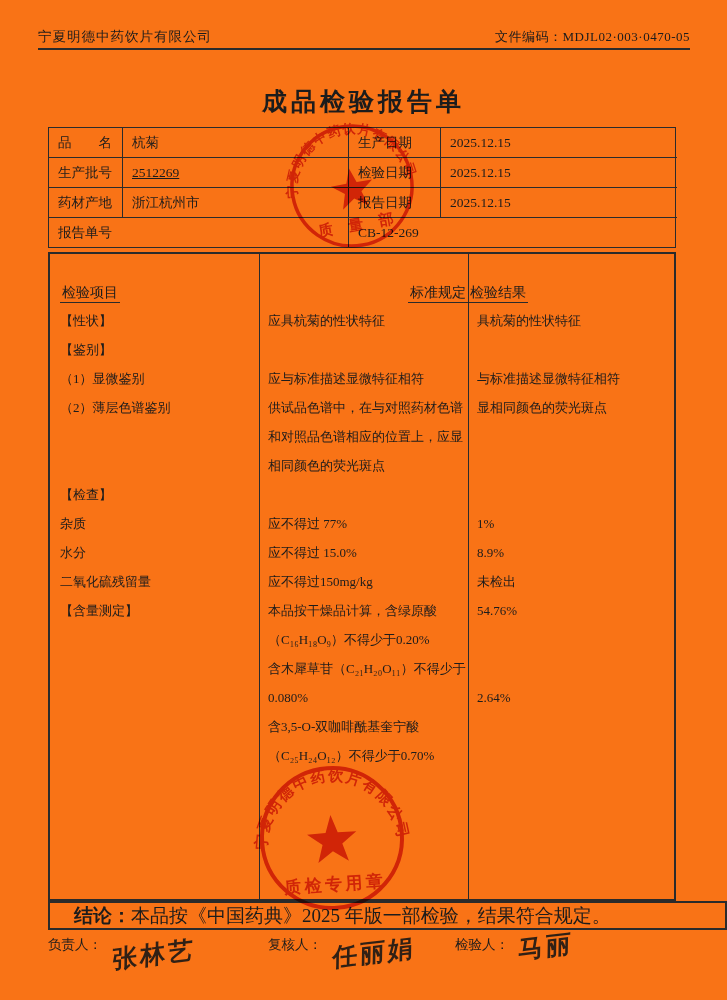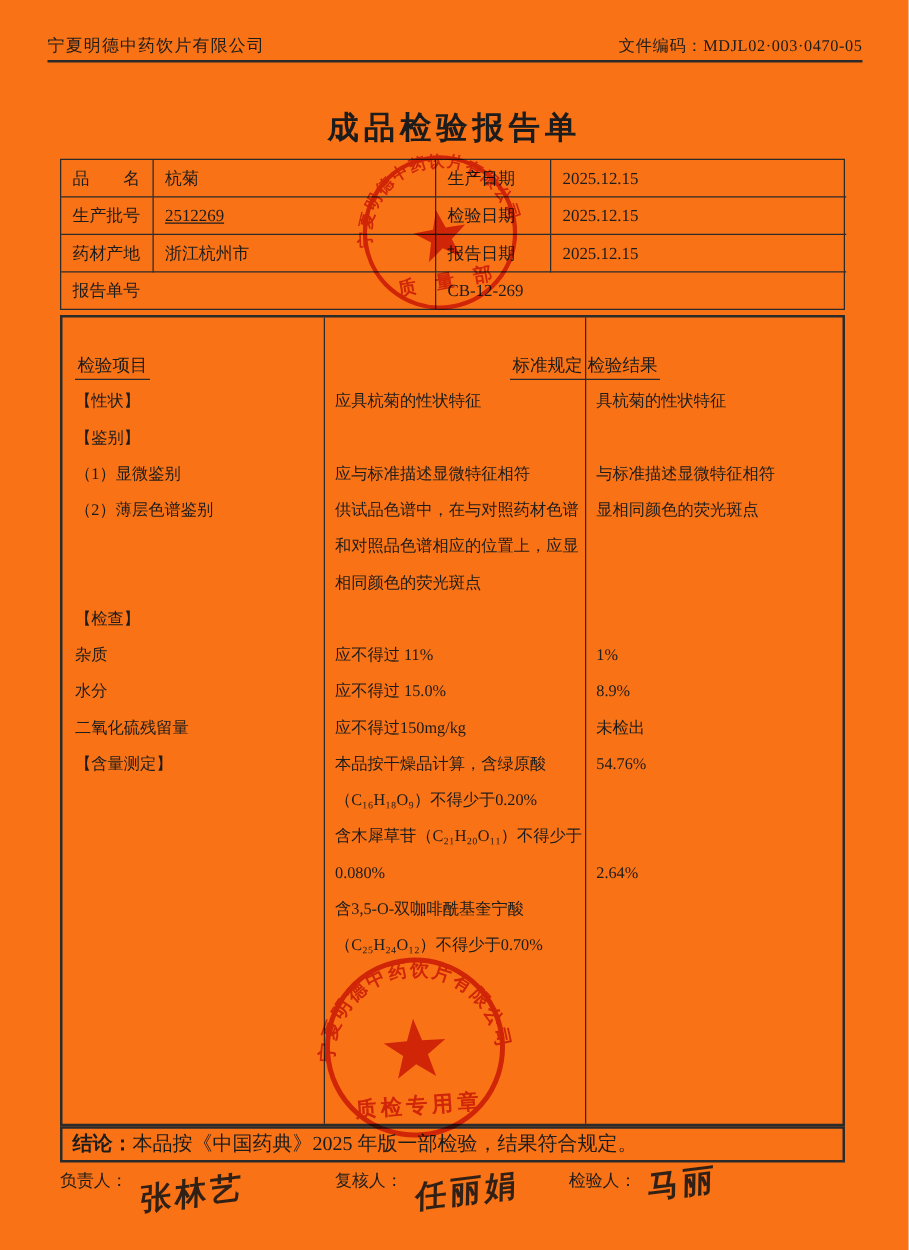--- a/index.html
+++ b/index.html
@@ -30,21 +30,21 @@
   .mt-header { position:absolute; top:8px; font-size:14px;margin-top:22px; }
   .mt-header span { border-bottom:1px solid #2b2b2b; padding:0 2px 2px 2px; } 
 
   .col { position:absolute; top:52px; }
   .col .line { height:29px; line-height:29px; font-size:13px; white-space:nowrap; }
   .col-items    { left:10px;  width:196px; }
   .col-standard { left:218px; width:198px; }
   .col-result   { left:427px; width:196px; }
 
   
-  .conclusion-row { position:absolute; left:48px; top:901px; width:628px; height:29px; border:2px solid #2b2b2b; display:flex; align-items:center; padding-left:8px; font-size:16px; white-space:nowrap; }
+  .conclusion-row { position:absolute; left:48px; top:901px; width:679px; height:29px; border:2px solid #2b2b2b; display:flex; align-items:center; padding-left:24px; font-size:19px; white-space:nowrap; }
   .conclusion-row .c-label { font-weight:bold; }
 
   
   .footer-label { position:absolute; font-size:13.5px; white-space:nowrap; }
   .sig { position:absolute; font-size:25px; font-weight:bold; letter-spacing:3px; color:#151515; transform:rotate(-7deg) skewX(-8deg); opacity:.88; white-space:nowrap; }
 
   
   .stamp { position:absolute; mix-blend-mode:multiply; opacity:.87; }
   .stamp text { font-family:"Liberation Serif","DejaVu Serif",serif; font-weight:bold; }
 </style>
@@ -109,21 +109,21 @@
         <div class="line">&nbsp;</div>
       </div>
     <div class="col col-standard">
         <div class="line">应具杭菊的性状特征</div>
         <div class="line">&nbsp;</div>
         <div class="line">应与标准描述显微特征相符</div>
         <div class="line">供试品色谱中，在与对照药材色谱</div>
         <div class="line">和对照品色谱相应的位置上，应显</div>
         <div class="line">相同颜色的荧光斑点</div>
         <div class="line">&nbsp;</div>
-        <div class="line">应不得过 11%</div>
+        <div class="line">应不得过 77%</div>
         <div class="line">应不得过 15.0%</div>
         <div class="line">应不得过150mg/kg</div>
         <div class="line">本品按干燥品计算，含绿原酸</div>
         <div class="line">（C₁₆H₁₈O₉）不得少于0.20%</div>
         <div class="line">含木犀草苷（C₂₁H₂₀O₁₁）不得少于</div>
         <div class="line">0.080%</div>
         <div class="line">含3,5-O-双咖啡酰基奎宁酸</div>
         <div class="line">（C₂₅H₂₄O₁₂）不得少于0.70%</div>
       </div>
     <div class="col col-result">

